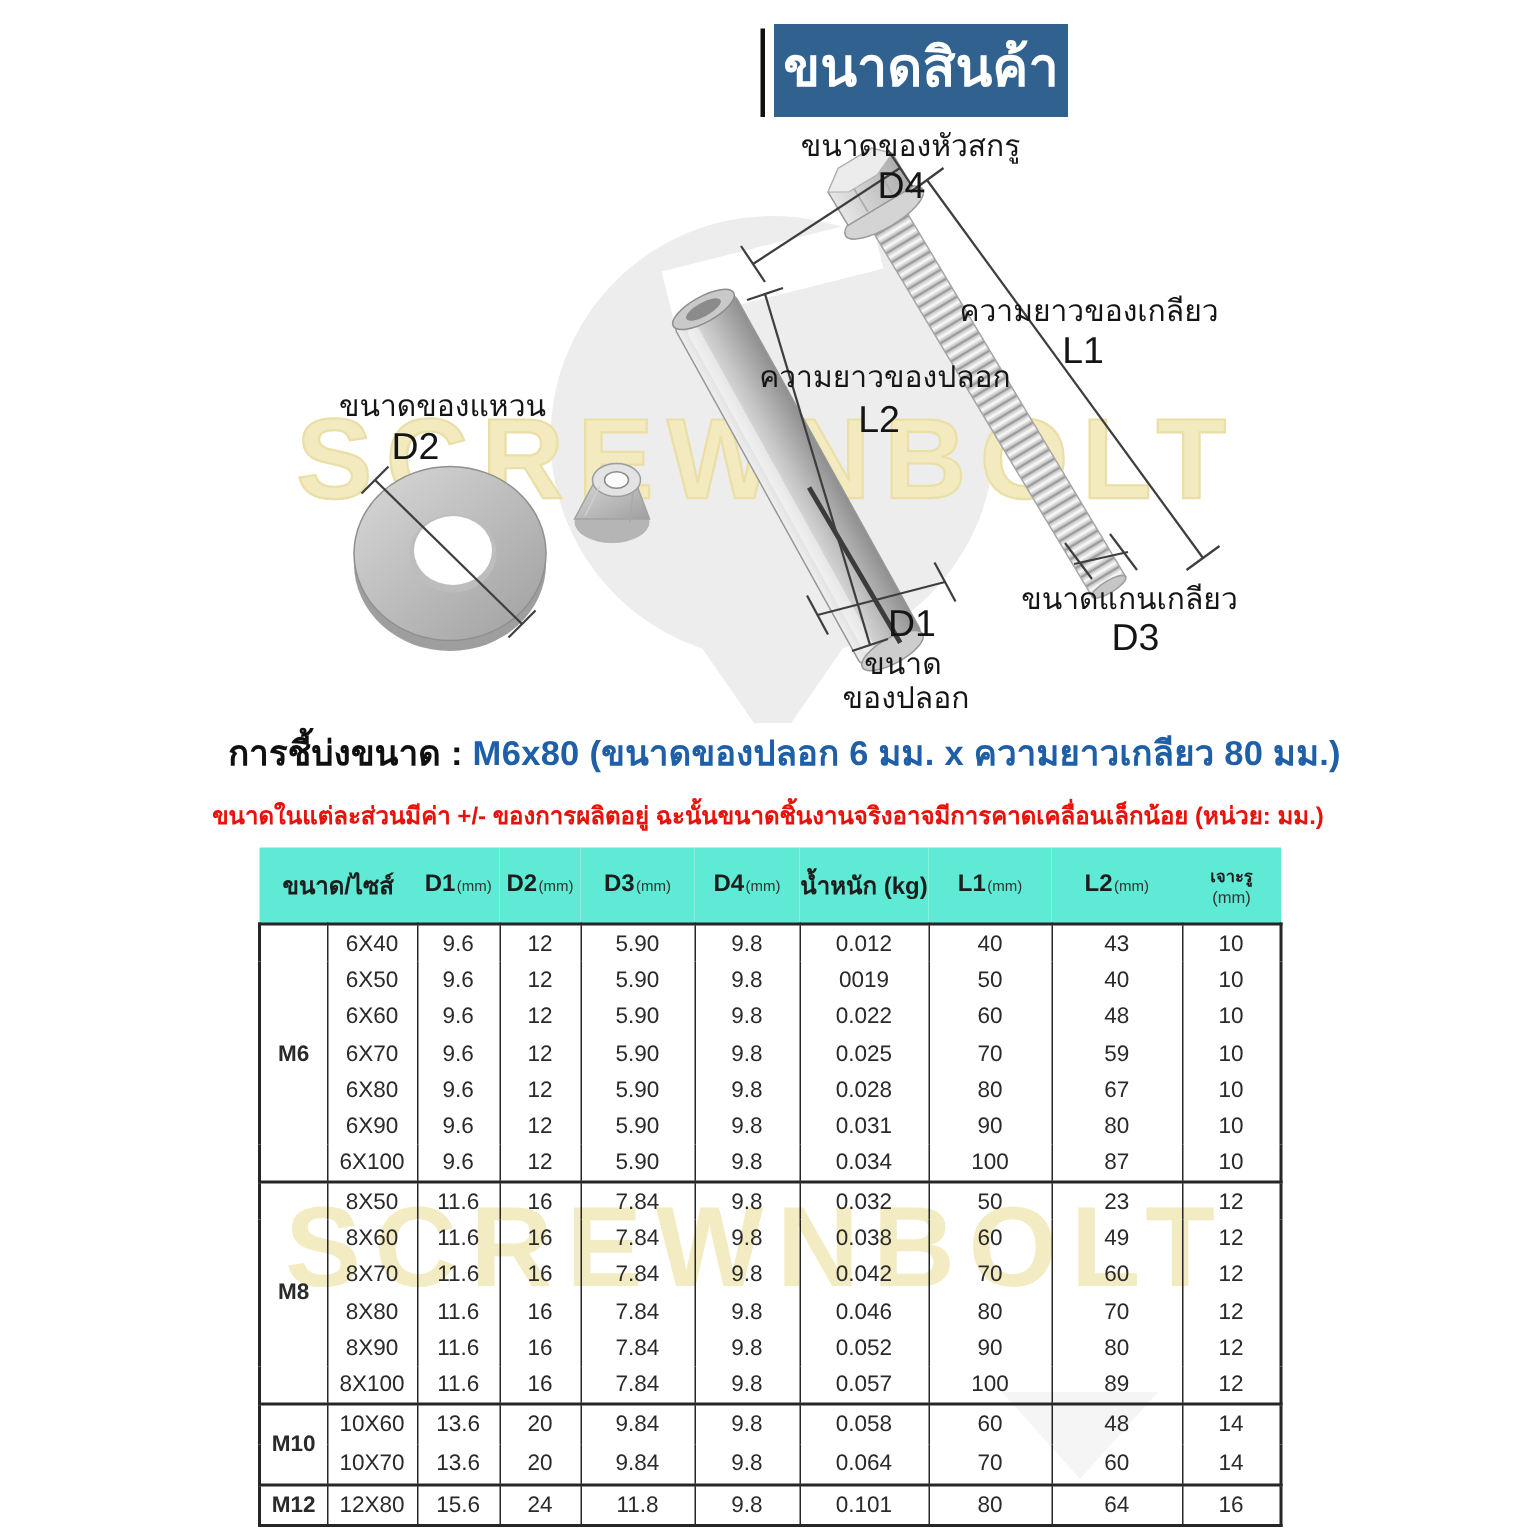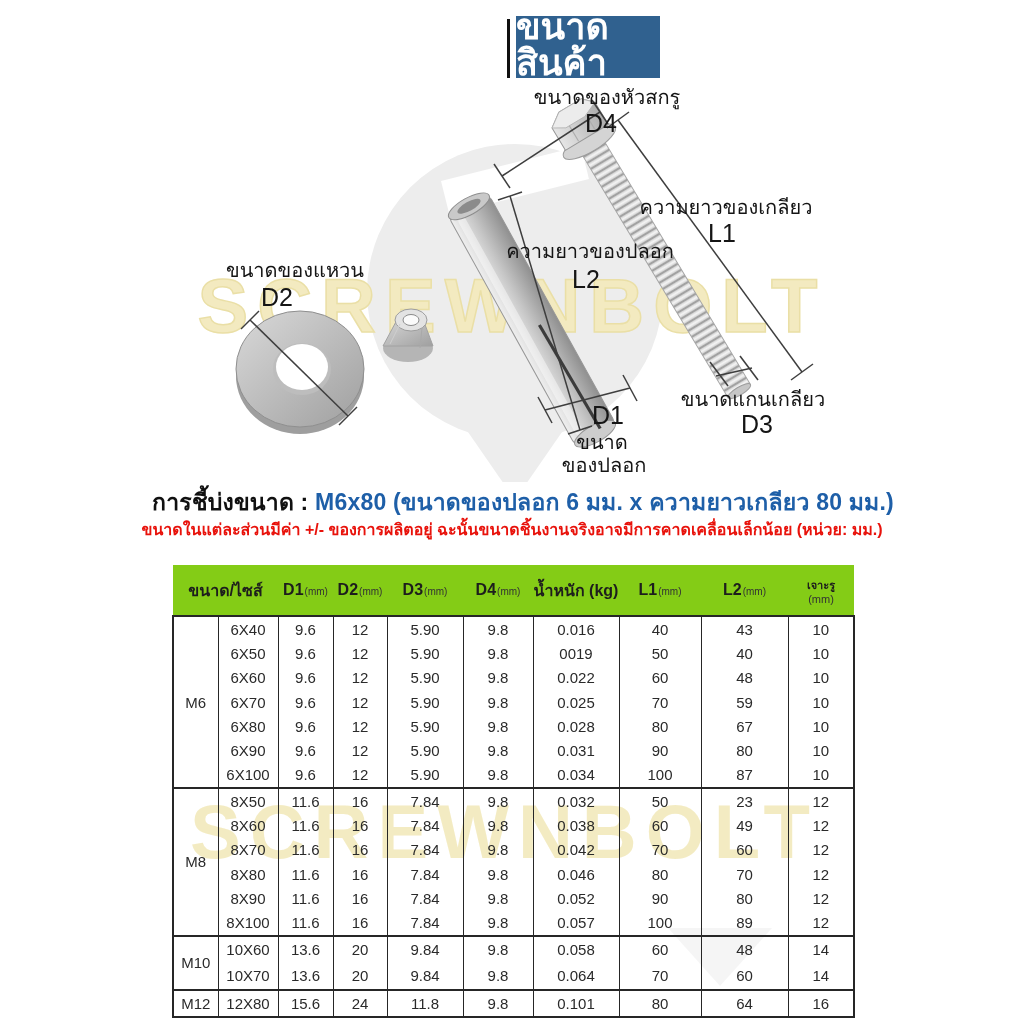--- a/index.html
+++ b/index.html
@@ -8,55 +8,55 @@
     font-family:"Liberation Sans","DejaVu Sans",sans-serif;color:#1c1c1c;
   }
   
   .hdr{position:absolute;top:0;left:0;width:100%;height:82px;}
   .hdr-en{
     position:absolute;left:330px;top:46px;width:170px;text-align:right;
     font-family:"Liberation Serif","DejaVu Serif",serif;font-size:21px;color:#2b2b2b;
   }
   .hdr-bar{position:absolute;left:507px;top:19px;width:3px;height:59px;background:#101010;}
   .hdr-box{
-    position:absolute;left:516px;top:16px;width:144px;height:62px;background:#30618f;
+    position:absolute;left:516px;top:16px;width:196px;height:62px;background:#30618f;
     display:flex;align-items:center;justify-content:center;overflow:visible;
   }
   .hdr-box span{color:#ffffff;font-size:36px;font-weight:bold;line-height:1;transform:translateY(-2px);}
   
   .diagram{position:absolute;left:0;top:80px;width:1024px;height:402px;}
   
   .spec-head{
     position:absolute;top:484px;left:0;width:100%;text-align:center;
     font-size:23px;font-weight:bold;color:#101010;letter-spacing:.2px;padding-left:11px;
   }
   .spec-head .hl-blue{color:#1e5fa8;}
   .disclaimer{
-    position:absolute;top:517px;left:0;width:100%;text-align:center;
+    position:absolute;top:531px;left:0;width:100%;text-align:center;
     font-size:16px;font-weight:bold;color:#e8120b;
   }
   
   .tbl-wrap{position:absolute;left:172px;top:565px;z-index:2;}
   table.spec{border-collapse:collapse;table-layout:fixed;width:681px;}
   table.spec thead th{
-    background:#84cc16;height:50px;vertical-align:middle;text-align:center;
+    background:#5eead4;height:50px;vertical-align:middle;text-align:center;
     font-weight:bold;color:#1d1d1d;padding:0;border:none;
   }
   .hl{font-size:16px;}
   .hu{font-size:10px;font-weight:normal;margin-left:1px;color:#333;}
   th.stack .hl{display:block;font-size:11px;line-height:15px;margin-top:4px;}
   th.stack .hu{display:block;font-size:11px;line-height:13px;margin-left:0;}
   tbody.grp{border:2px solid #262626;}
   tbody.grp td{
     border-left:1.6px solid #262626;text-align:center;height:24.3px;
     font-size:15px;color:#2a2a2a;padding:0;background:transparent;
   }
   tbody.g2 td{height:26px;}
   tbody.g3 td{height:25px;}
-  td.mcell{font-weight:normal;font-size:15px;margin-top:28px;}
+  td.mcell{font-weight:bold;font-size:15px;margin-top:28px;}
   
   .wm-table{
     position:absolute;left:190px;top:788px;z-index:1;
     font-size:76px;font-weight:bold;letter-spacing:9px;color:#f1e7b4;opacity:.8;
     white-space:nowrap;
   }
   .tri{
     position:absolute;left:668px;top:928px;width:0;height:0;z-index:1;opacity:.55;
     border-left:52px solid transparent;border-right:52px solid transparent;border-top:58px solid #ededed;
   }
@@ -220,21 +220,21 @@
         </tr>
     </thead>
   <tbody class="grp g0">
         <tr>
           <td class="mcell" rowspan="7">M6</td>
           <td class="sizecell">6X40</td>
           <td>9.6</td>
           <td>12</td>
           <td>5.90</td>
           <td>9.8</td>
-          <td>0.016</td>
+          <td>0.012</td>
           <td>40</td>
           <td>43</td>
           <td>10</td>
         </tr>
         <tr>
           <td class="sizecell">6X50</td>
           <td>9.6</td>
           <td>12</td>
           <td>5.90</td>
           <td>9.8</td>

